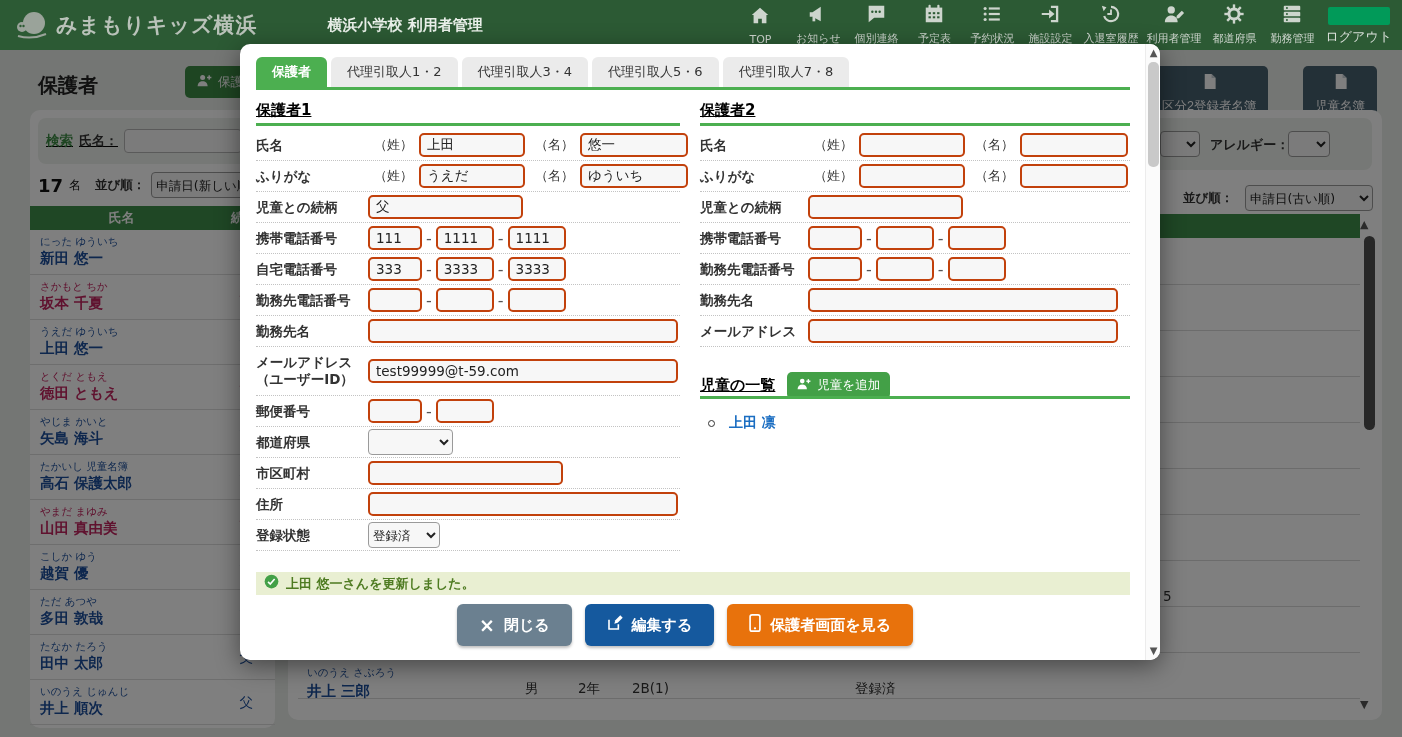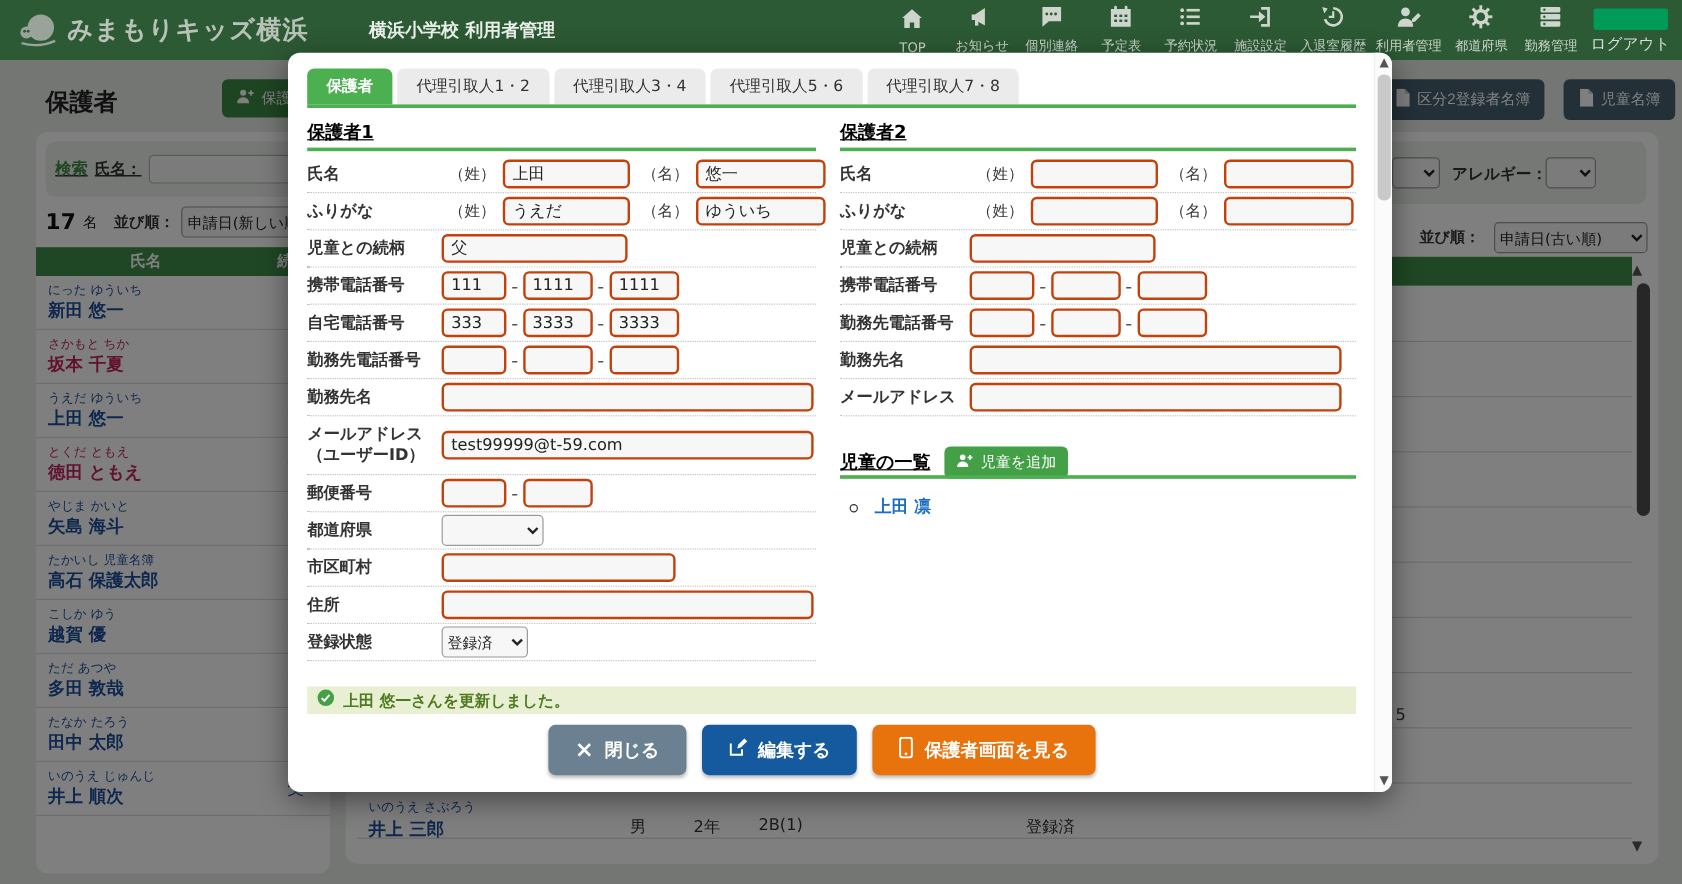--- a/index.html
+++ b/index.html
@@ -6,39 +6,39 @@
   html,body { width:1402px; height:737px; overflow:hidden;
     font-family:"DejaVu Sans","Liberation Sans",sans-serif; background:#e9ece9; }
   .abs { position:absolute; }
 
   
   #navbar { position:absolute; left:0; top:0; width:1402px; height:50px;
     background:#2c5a34; z-index:8; display:flex; align-items:center; }
   .logo-wrap { display:flex; align-items:center; margin-left:14px; }
   .logo-icon { width:34px; height:30px; margin-right:8px; }
   .logo-text { color:#b9c2b9; font-size:21px; font-weight:bold; letter-spacing:1px; }
-  .nav-title { color:#e9efe9; font-size:15px; font-weight:bold; margin-left:50px; white-space:nowrap; }
+  .nav-title { color:#e9efe9; font-size:15px; font-weight:bold; margin-left:70px; white-space:nowrap; }
   #nav-items { display:flex; margin-left:auto; margin-right:6px; align-items:flex-end; }
   .nav-item { display:flex; flex-direction:column; align-items:center; justify-content:flex-end;
     min-width:58px; padding:3px 4px 4px; cursor:pointer; }
   .nav-item svg { width:22px; height:22px; }
   .nav-label { color:#ccd4cc; font-size:11px; margin-top:2px; white-space:nowrap; }
   .logout-item { min-width:72px; }
   .logout-badge { width:62px; height:18px; background:#019a59; border-radius:2px; margin-bottom:3px; }
   .logout-label { color:#d8ded8; font-size:13px; }
 
   
   #page { position:absolute; inset:0; z-index:1; }
   #overlay { position:absolute; inset:0; background:rgba(0,0,0,0.5); z-index:5; }
 
   .page-title { position:absolute; left:38px; top:72px; font-size:20px; font-weight:bold; color:#222; }
   .green-btn { background:#3d8b45; color:#fff; border:none; border-radius:5px;
     font-size:12.5px; display:inline-flex; align-items:center; gap:6px; padding:7px 12px; cursor:pointer; }
   .slate-btn { background:#47606e; color:#fff; border:none; border-radius:5px;
-    font-size:12.5px; display:inline-flex; align-items:center; gap:6px; padding:8px 12px; cursor:pointer; }
+    font-size:12.5px; display:inline-flex; align-items:center; gap:6px; padding:8px 12px; cursor:pointer;flex-direction:column; }
 
   .card { position:absolute; background:#fff; border-radius:10px; }
   #left-card { left:30px; top:110px; width:245px; height:618px; }
   #right-card { left:288px; top:110px; width:1094px; height:610px; }
 
   .filter-panel { background:#edf1ec; border-radius:8px; position:absolute;text-decoration:underline; }
   #left-filter { left:8px; top:8px; width:260px; height:46px; display:flex; align-items:center; padding:0 8px; gap:6px; }
   .search-label { color:#3d8b45; font-weight:bold; font-size:13.5px; }
   .mini-label { font-size:13px; font-weight:bold; color:#333; white-space:nowrap; }
   .text-input { background:#f7f7f7; border:1px solid #b5b5b5; border-radius:4px; height:24px;
@@ -190,20 +190,25 @@
           <div class="g-kana father">やじま かいと</div>
           <div class="g-name father">矢島 海斗</div>
           <div class="g-rel father">父</div>
         </div>
         <div class="g-row">
           <div class="g-kana father">たかいし 児童名簿</div>
           <div class="g-name father">高石 保護太郎</div>
           <div class="g-rel father">父</div>
         </div>
         <div class="g-row">
+          <div class="g-kana mother">やまだ まゆみ</div>
+          <div class="g-name mother">山田 真由美</div>
+          <div class="g-rel mother">母</div>
+        </div>
+        <div class="g-row">
           <div class="g-kana father">こしか ゆう</div>
           <div class="g-name father">越賀 優</div>
           <div class="g-rel father">父</div>
         </div>
         <div class="g-row">
           <div class="g-kana father">ただ あつや</div>
           <div class="g-name father">多田 敦哉</div>
           <div class="g-rel father">父</div>
         </div>
         <div class="g-row">

